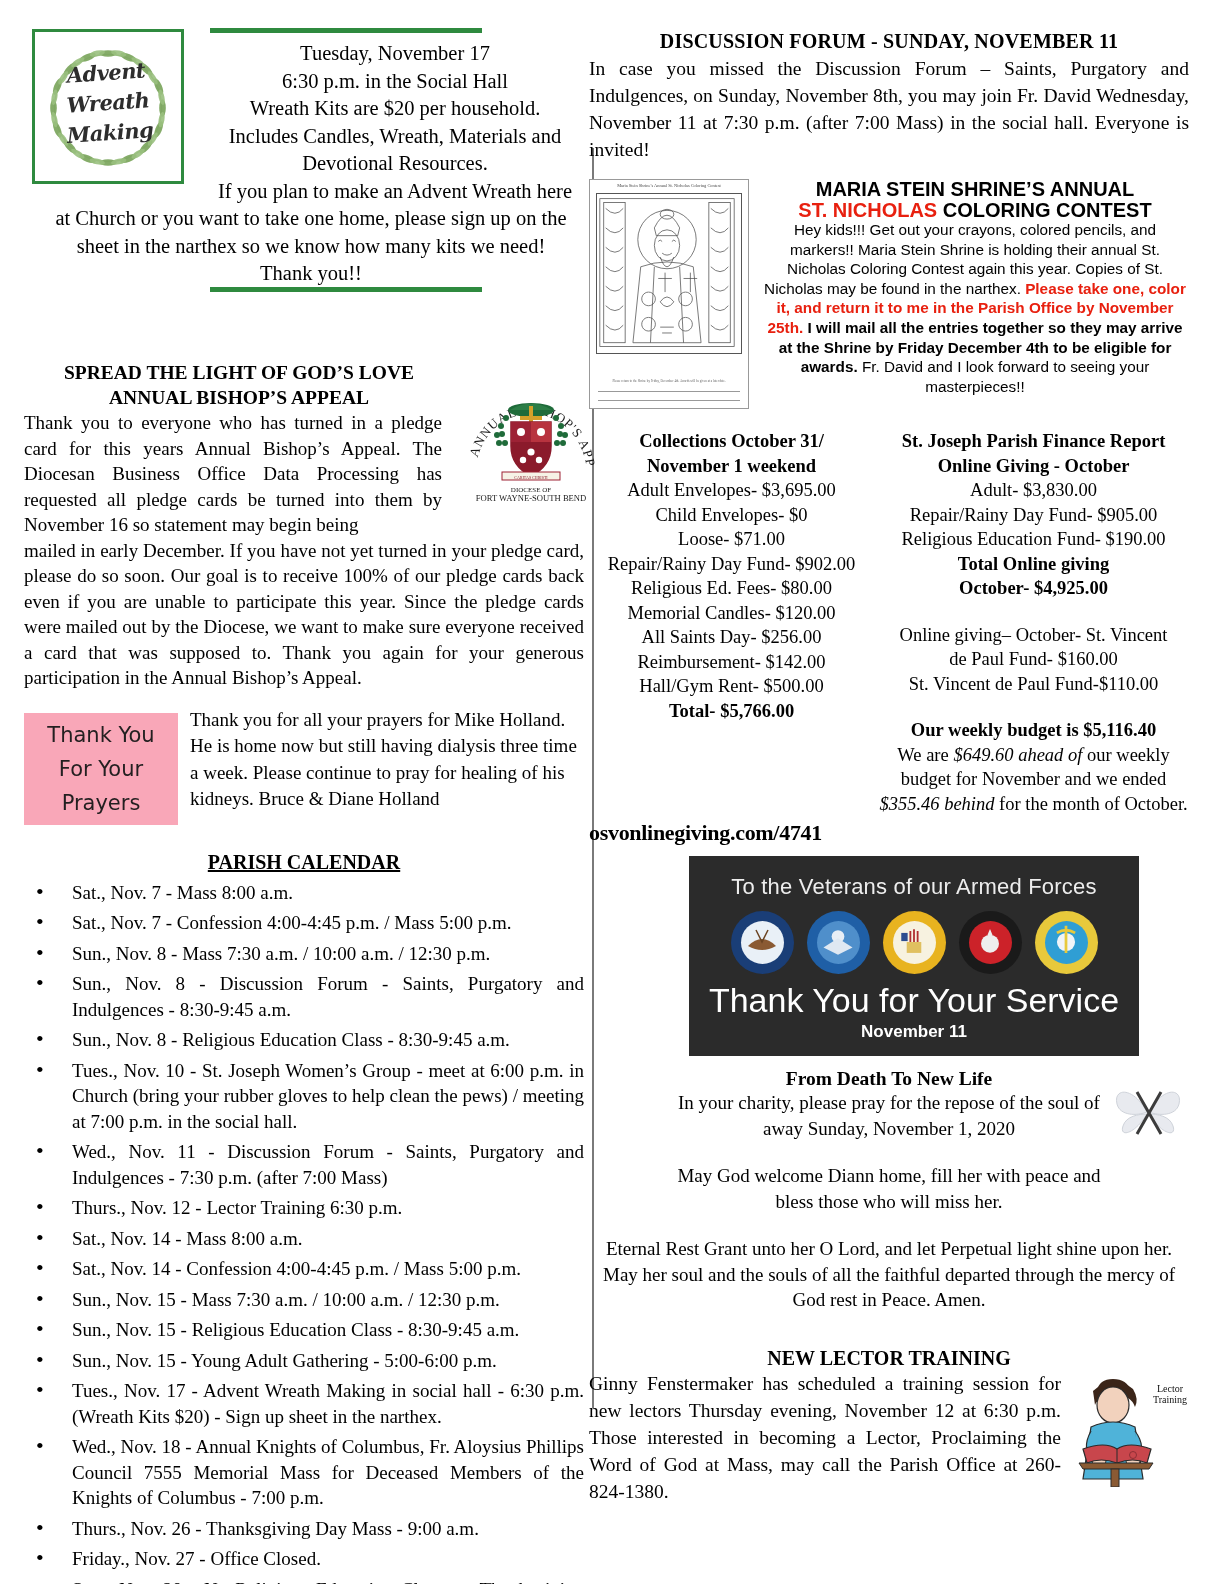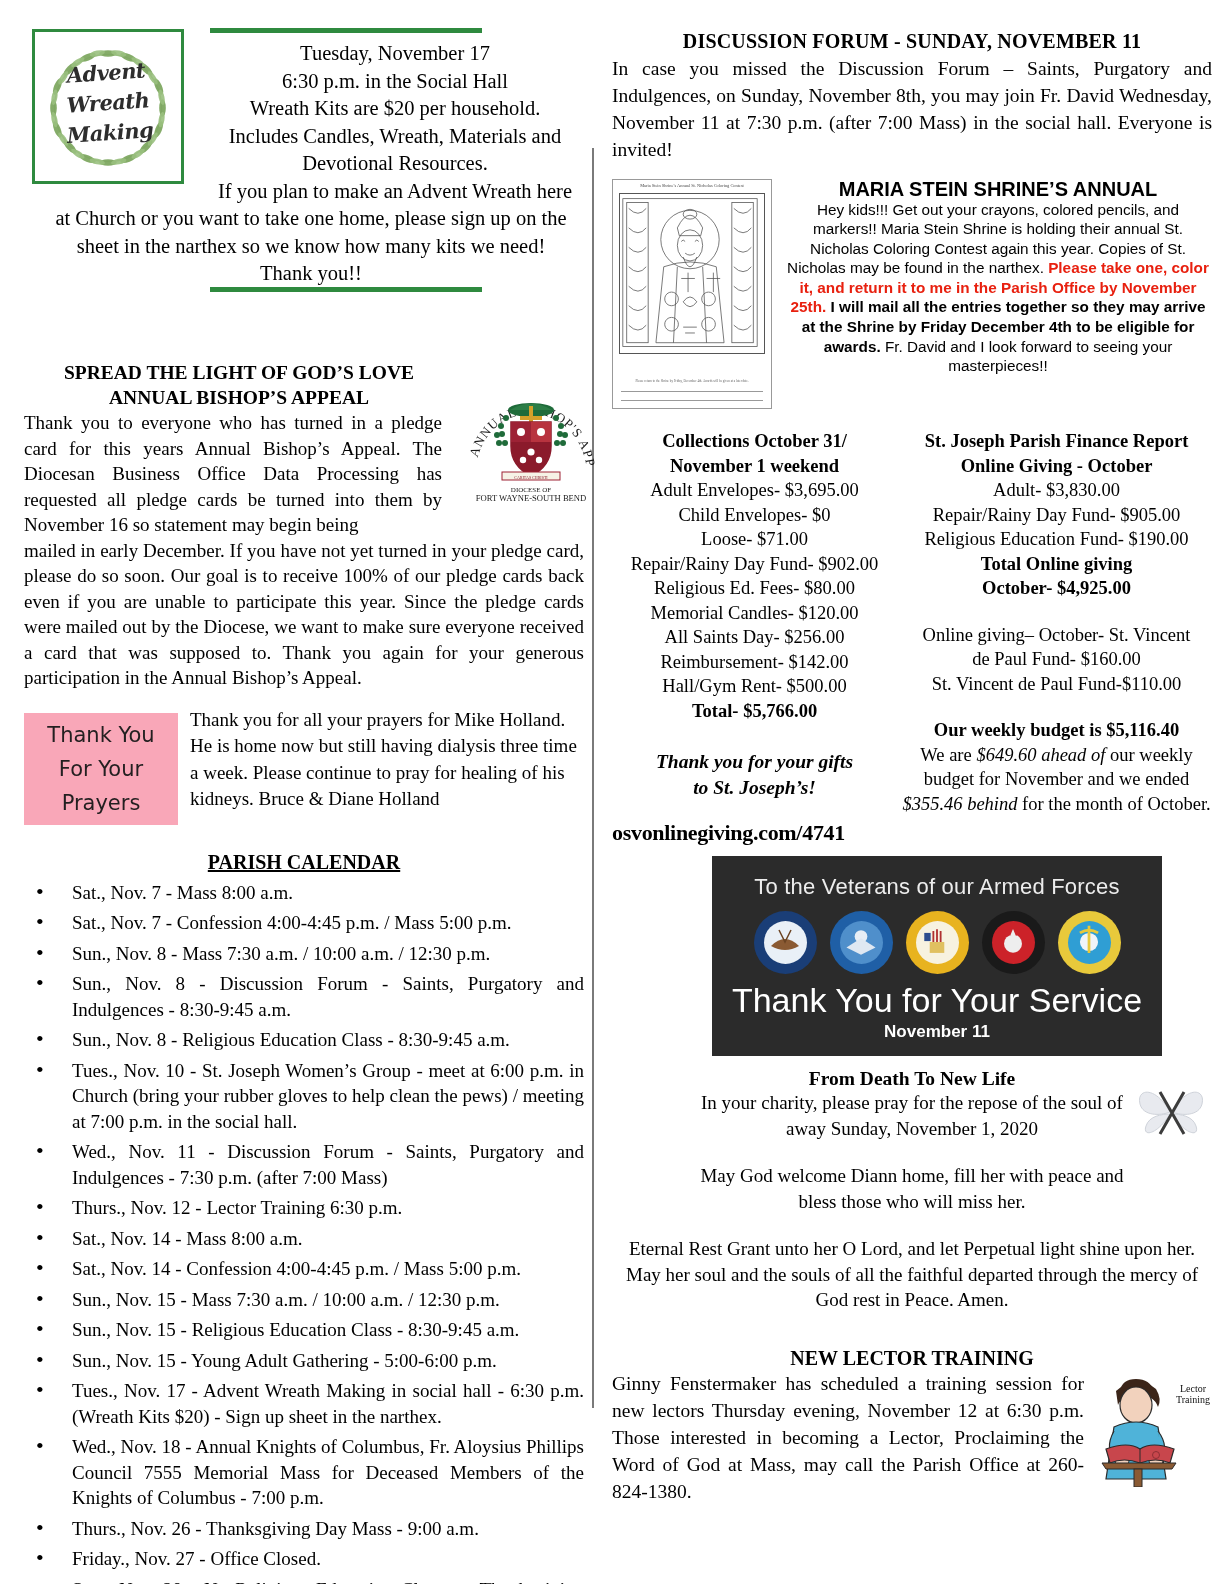--- a/index.html
+++ b/index.html
@@ -6,21 +6,21 @@
   body {
     width:1224px; height:1584px;
     font-family:"Liberation Serif", serif;
     color:#000;
     position:relative;
     overflow:hidden;
   }
   .page { position:relative; width:1224px; height:1584px; }
 
   .col-left  { position:absolute; left:24px;  top:18px;  width:560px; }
-  .col-right { position:absolute; left:612px; top:30px;  width:600px; }
+  .col-right { position:absolute; left:589px; top:30px;  width:600px; }
 
   .vrule-top { position:absolute; left:592px; top:148px; width:2px; height:700px; background:#7a7a7a; }
   .vrule-bot { position:absolute; left:592px; top:848px; width:2px; height:560px; background:#7a7a7a; }
 
   
   .advent-wrap { position:relative; }
   .green-bar { height:5px; background:#2f8a3f; }
   .green-bar.top { position:absolute; left:186px; top:10px; width:272px; }
   .green-bar.bottom { position:absolute; left:186px; top:269px; width:272px; }
 
@@ -401,43 +401,40 @@
         <div class="coloring-foot">
           <div style="border:none;text-align:center;font-size:3.2px;height:auto;">Please return to the Shrine by Friday, December 4th. Awards will be given at a later date.</div>
           <div></div>
             <div></div>
         </div>
       </div>
 
       <div class="contest-text">
         <div class="contest-title">
           <div>MARIA STEIN SHRINE’S ANNUAL</div>
+          <div><span class="red">ST. NICHOLAS</span><span> COLORING CONTEST</span></div>
         </div>
         <div><span>Hey kids!!! Get out your crayons, colored pencils, and markers!! Maria Stein Shrine is holding their annual St. Nicholas Coloring Contest again this year. Copies of St. Nicholas may be found in the narthex. </span><span class="red bold"> Please take one, color it, and return it to me in the Parish Office by November 25th.</span><span class="bold"> I will mail all the entries together so they may arrive at the Shrine by Friday December 4th to be eligible for awards. </span><span> Fr. David and I look forward to seeing your masterpieces!!</span></div>
       </div>
     </div>
 
     <div class="fin-row">
       <div class="fin-col fin-left">
         <div class="fin-head">Collections October 31/</div>
         <div class="fin-head">November 1 weekend</div>
         <div>Adult Envelopes- $3,695.00</div>
         <div>Child Envelopes- $0</div>
         <div>Loose- $71.00</div>
         <div>Repair/Rainy Day Fund- $902.00</div>
         <div>Religious Ed. Fees- $80.00</div>
         <div>Memorial Candles- $120.00</div>
         <div>All Saints Day- $256.00</div>
         <div>Reimbursement- $142.00</div>
         <div>Hall/Gym Rent- $500.00</div>
         <div class="fin-head">Total- $5,766.00</div>
-        <div class="fin-thanks">
-          <div>Thank you for your gifts</div>
-          <div>to St. Joseph’s!</div>
-        </div>
       </div>
 
       <div class="fin-col fin-right">
         <div class="fin-head">St. Joseph Parish Finance Report</div>
         <div class="fin-head">Online Giving - October</div>
         <div>Adult- $3,830.00</div>
         <div>Repair/Rainy Day Fund- $905.00</div>
         <div>Religious Education Fund- $190.00</div>
         <div class="fin-head">Total Online giving</div>
         <div class="fin-head">October- $4,925.00</div>

